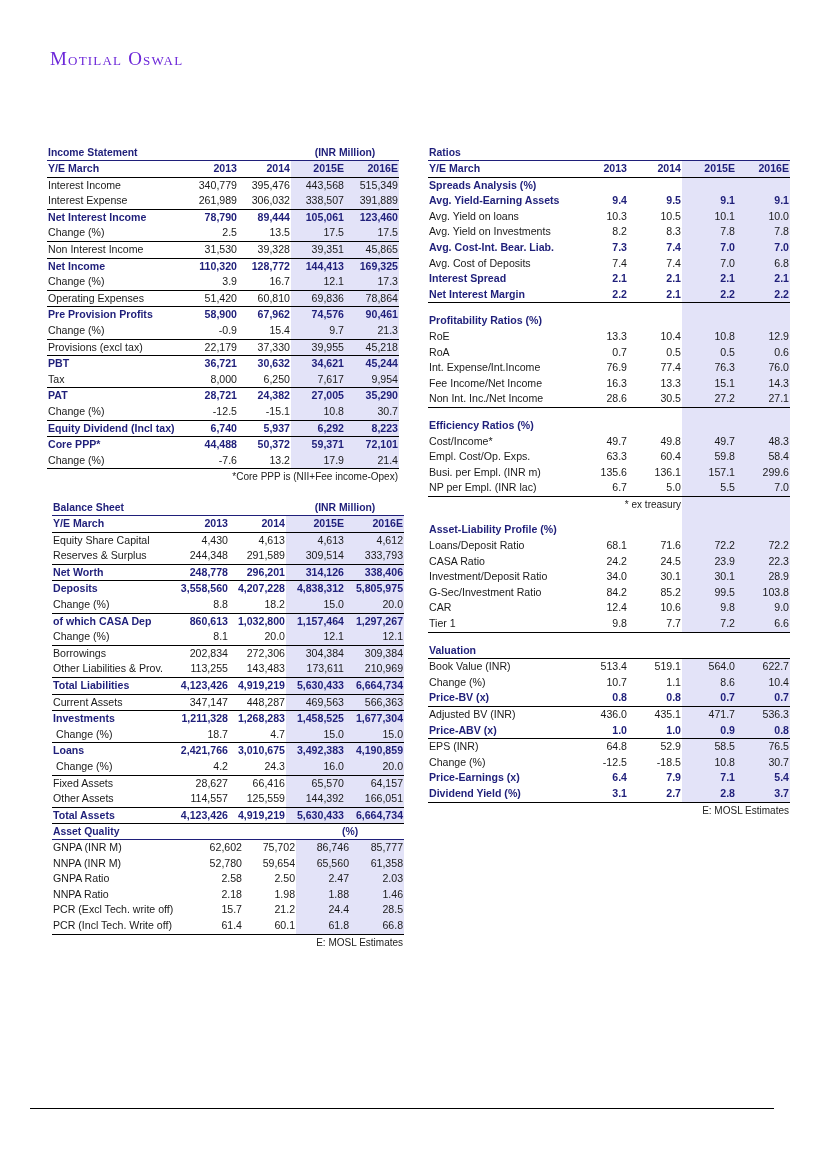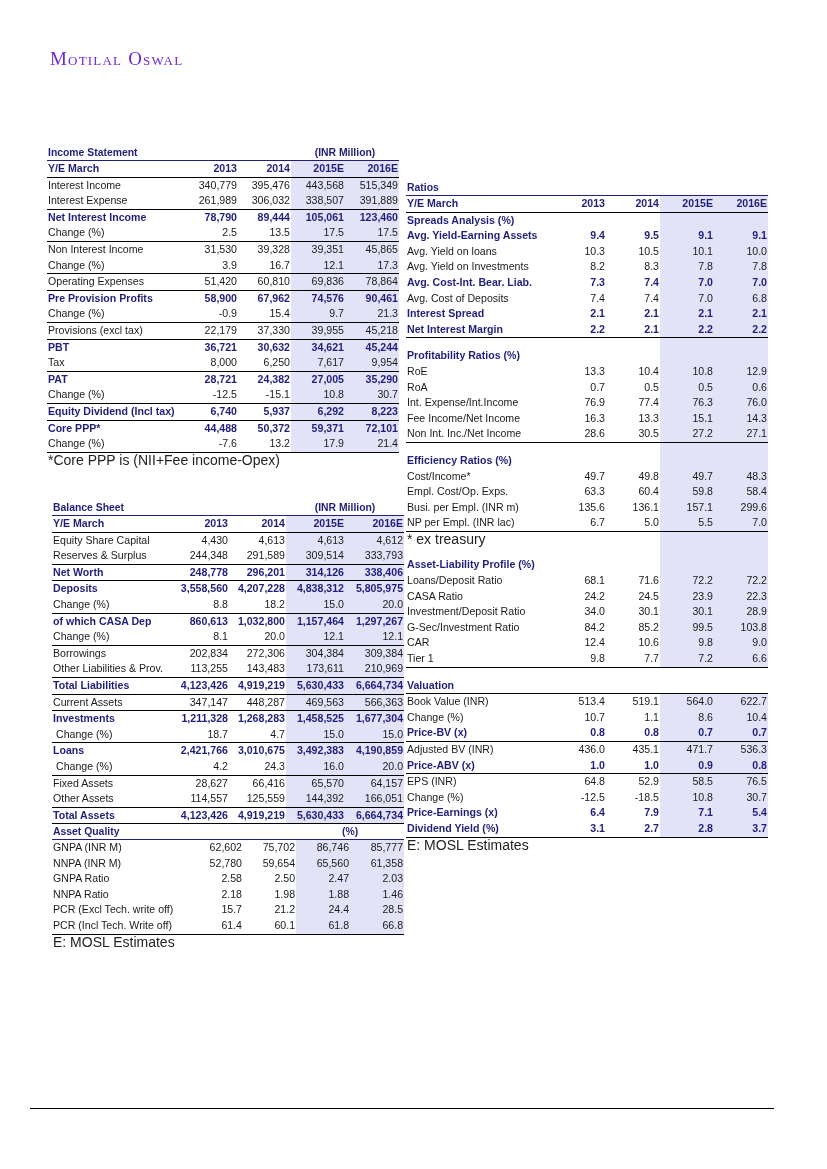--- a/index.html
+++ b/index.html
@@ -14,21 +14,21 @@
   .tbl td.num { text-align:right; }
   .tbl td.est { background:#e3e3f8; }
   .tbl tr.title td { color:#1f1f7a; font-weight:bold; font-size:10.4px; height:15px; line-height:15px; }
   .tbl tr.title td.unit { text-align:center; }
   .tbl tr.title td { border-bottom:1.5px solid #1f1f7a; }
   .tbl tr.head td { color:#1f1f7a; font-weight:bold; border-bottom:1px solid #000; }
   .tbl tr.bold td { color:#1f1f7a; font-weight:bold; }
   .tbl tr.sec td { color:#1f1f7a; font-weight:bold; }
   .tbl tr.bt td { border-top:1px solid #000; }
   .tbl tr.bb td { border-bottom:1.5px solid #000; }
-  .tbl tr.note td { font-size:14px; color:#222; }
+  .tbl tr.note td { font-size:10px; color:#222;text-align:right; }
   .tbl tr.gap td { height:10px; line-height:10px; }
   .tbl tr.note td.est, .tbl tr.gap td.est { background:#e3e3f8; }
   .tbl tr.indent td.lbl { padding-left:4px; }
 </style>
 </head>
 <body>
 
 <div class="logo">Motilal Oswal</div>
 
 <table class="tbl" id="tbl-income" style="left:47px; top:145px; width:352px;">
@@ -78,20 +78,27 @@
         <td class="num">13.5</td>
         <td class="num est">17.5</td>
         <td class="num est">17.5</td>
       </tr>
       <tr class="bt">
         <td class="lbl">Non Interest Income</td>
         <td class="num">31,530</td>
         <td class="num">39,328</td>
         <td class="num est">39,351</td>
         <td class="num est">45,865</td>
+      </tr>
+      <tr class="bold bt">
+        <td class="lbl">Net Income</td>
+        <td class="num">110,320</td>
+        <td class="num">128,772</td>
+        <td class="num est">144,413</td>
+        <td class="num est">169,325</td>
       </tr>
       <tr>
         <td class="lbl">Change (%)</td>
         <td class="num">3.9</td>
         <td class="num">16.7</td>
         <td class="num est">12.1</td>
         <td class="num est">17.3</td>
       </tr>
       <tr class="bt">
         <td class="lbl">Operating Expenses</td>
@@ -379,21 +386,21 @@
         <td class="num">60.1</td>
         <td class="num est">61.8</td>
         <td class="num est">66.8</td>
       </tr>
       <tr class="note">
         <td colspan="5">E: MOSL Estimates</td>
       </tr>
     </tbody>
 </table>
 
-<table class="tbl" id="tbl-ratios" style="left:406px; top:145px; width:362px;margin-top:35px;">
+<table class="tbl" id="tbl-ratios" style="left:428px; top:145px; width:362px;">
   <colgroup>
       <col style="width:146px">
       <col style="width:54px">
       <col style="width:54px">
       <col style="width:54px">
       <col style="width:54px">
     </colgroup>
   <tbody>
       <tr class="title">
         <td colspan="5">Ratios</td>

